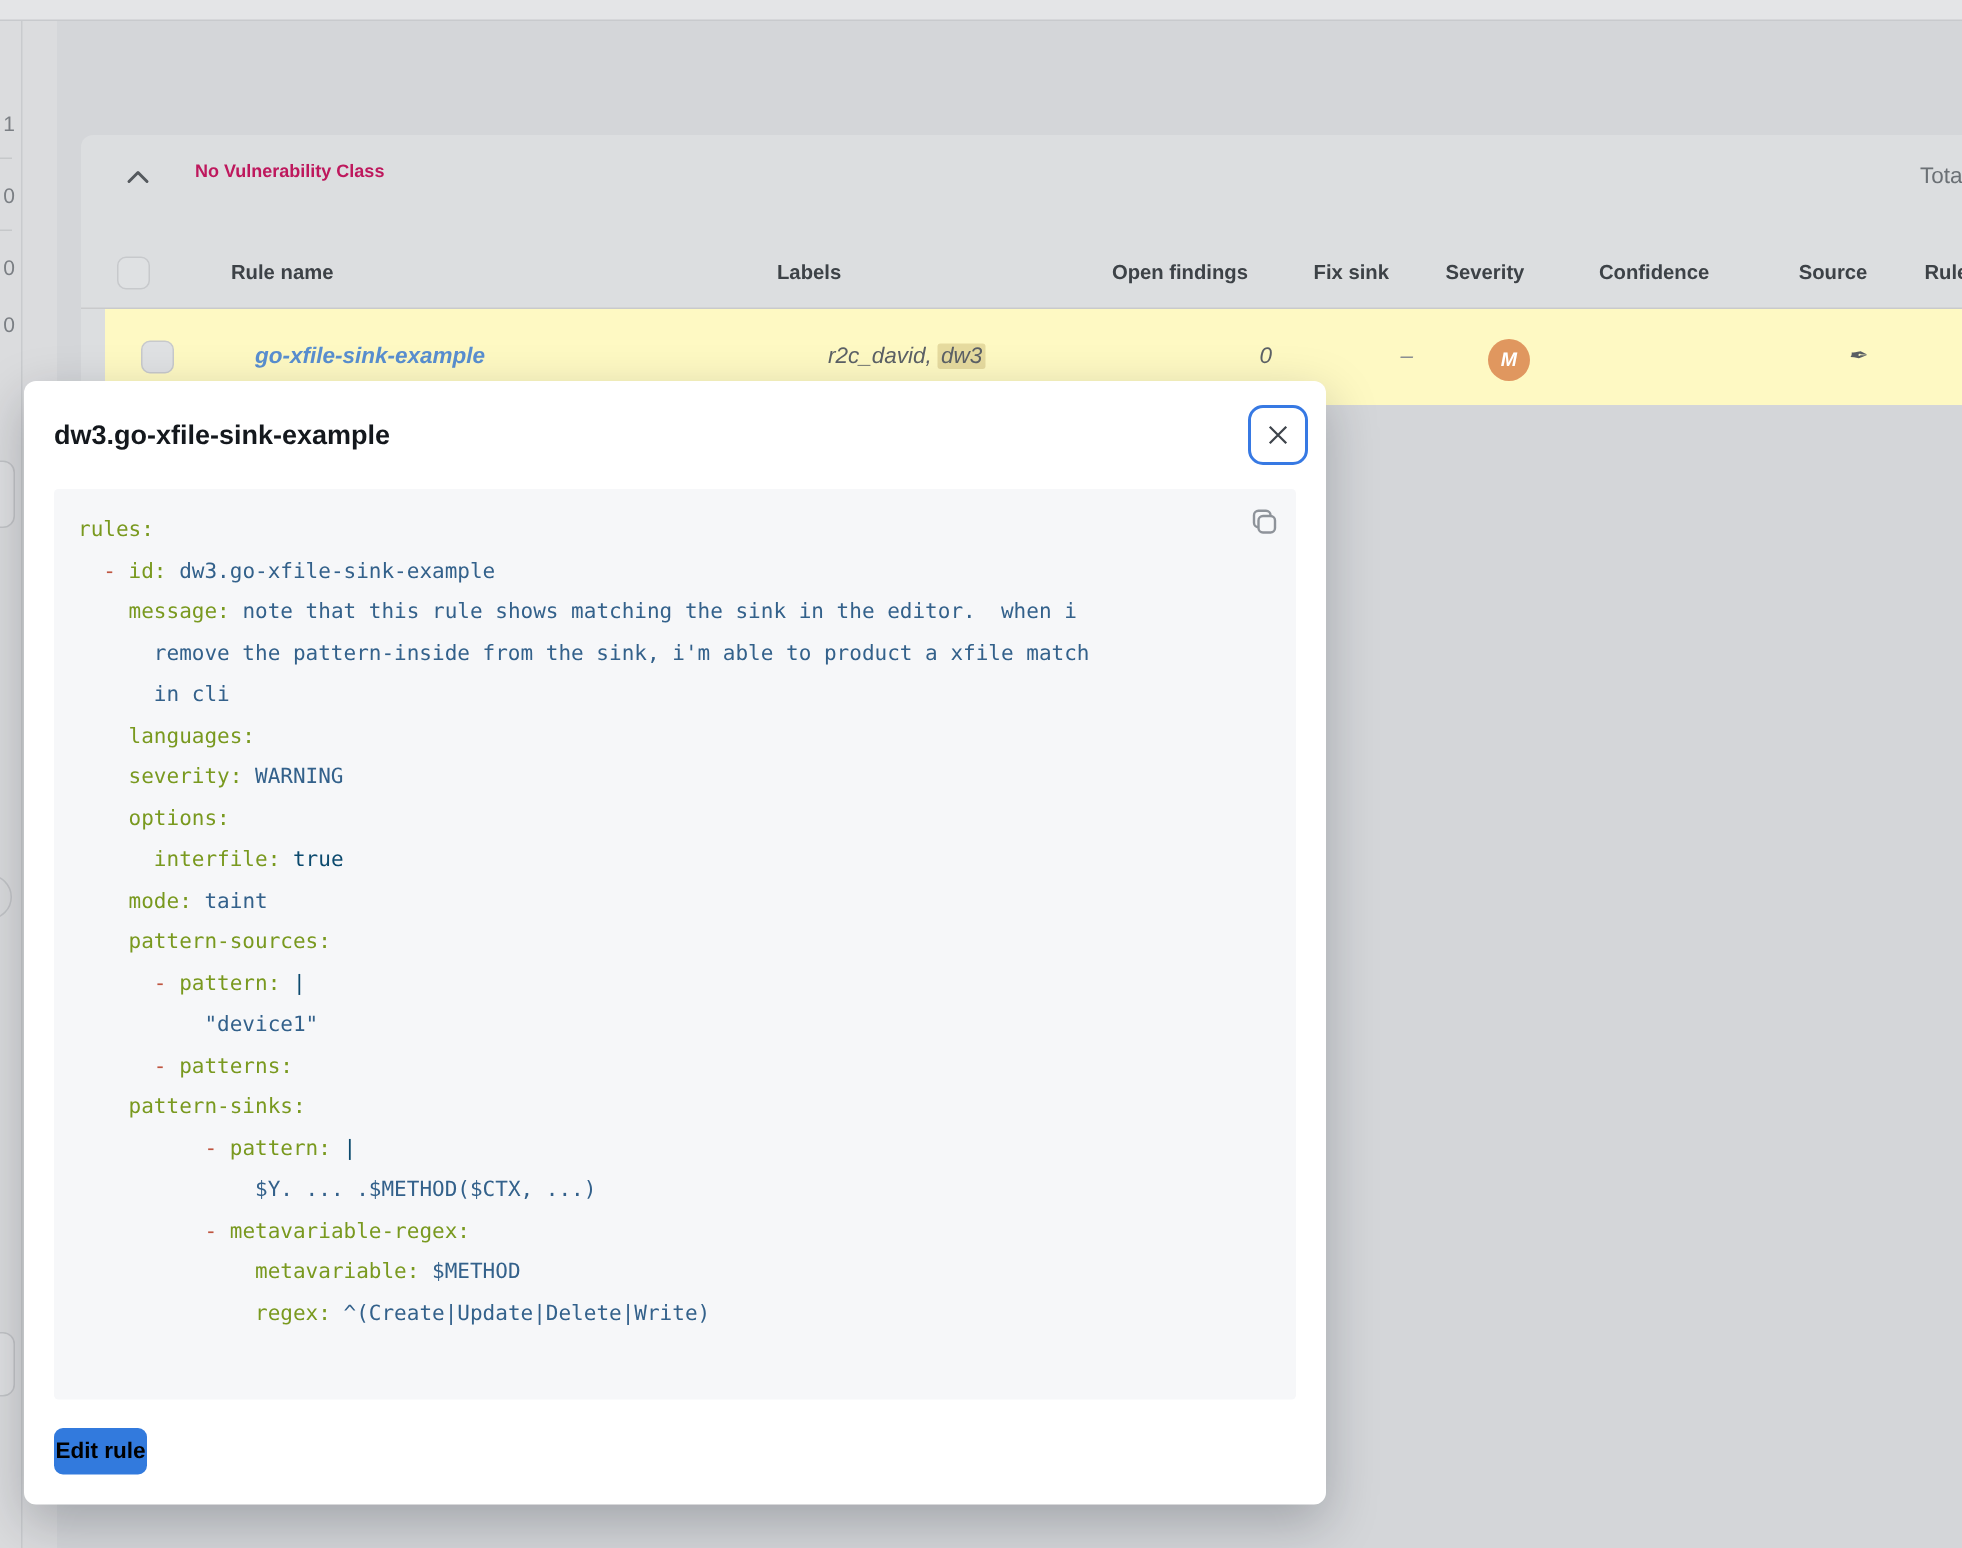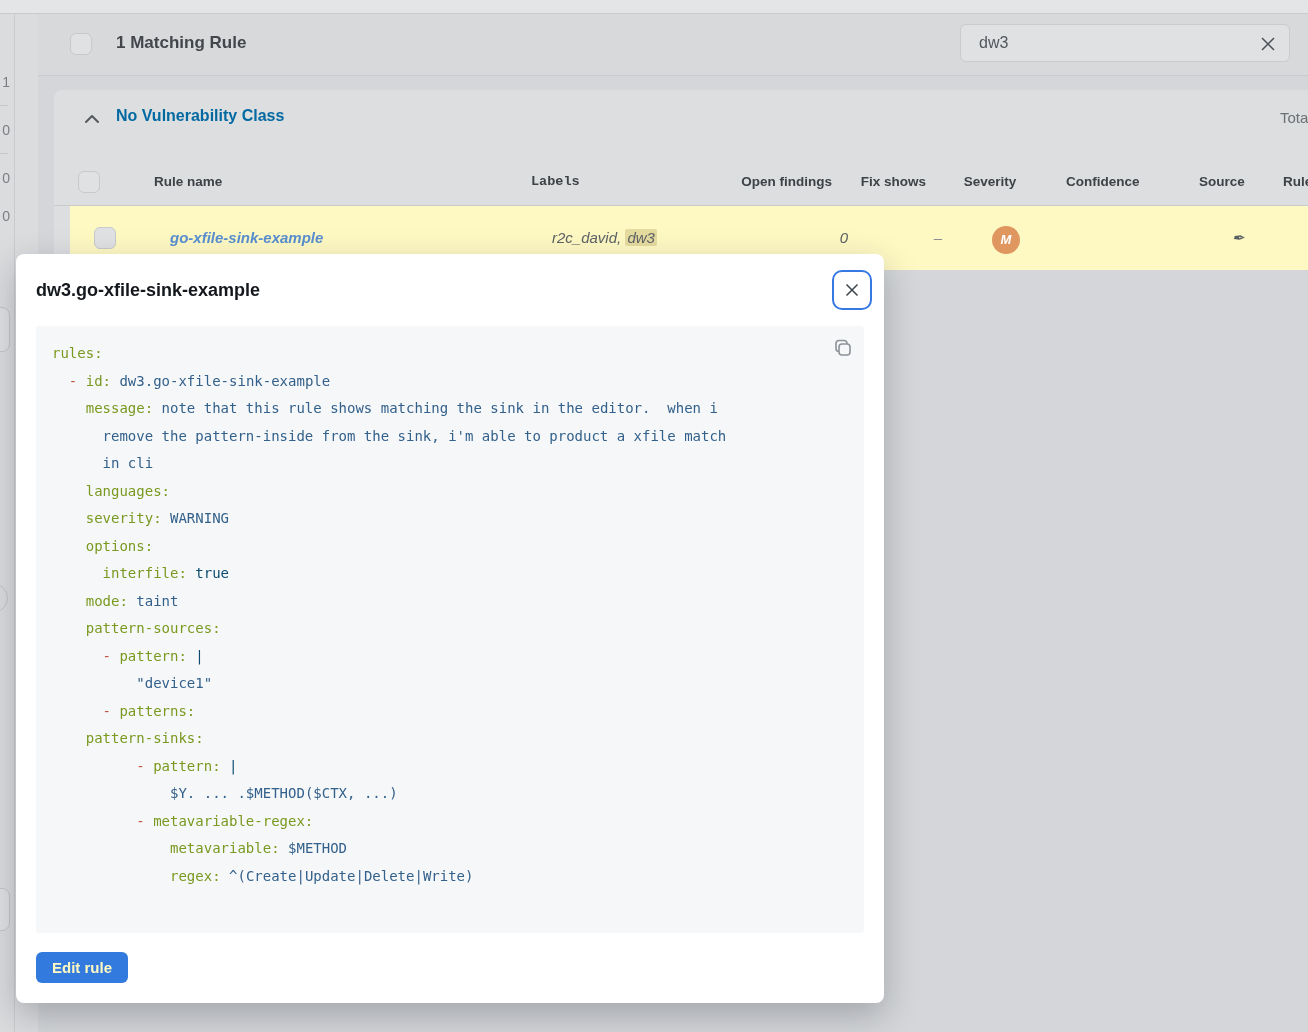--- a/index.html
+++ b/index.html
@@ -20,21 +20,21 @@
   .header-band { left:38px; top:14px; width:1270px; height:62px; background:#d7d9db; border-bottom:1px solid #c9cbce; }
   .checkbox { width:22px; height:22px; background:#dfe1e3; border:1.5px solid #c7c9cc; border-radius:6px; }
   .band-title { font-size:17px; font-weight:bold; color:#43474c; }
   .search-box { left:922px; top:10px; width:330px; height:38px; background:#dfe1e3; border:1px solid #c9cbce; border-radius:6px; }
   .search-input { position:absolute; left:0; top:0; width:100%; height:100%; background:transparent; border:none; outline:none;
                   padding:0 40px 0 18px; font-size:16px; color:#53575d; font-family:"Liberation Sans", sans-serif; }
   .search-clear { position:absolute; right:12px; top:10px; width:18px; height:18px; cursor:pointer; }
 
   .panel { left:54px; top:90px; width:1254px; height:180px; background:#dcdee0; border-radius:8px 0 0 0; }
   .chevron { left:30px; top:21px; width:16px; height:12px; cursor:pointer; }
-  .section-title { left:62px; top:17px; font-size:16px; font-weight:bold; color:#0369a1; }
+  .section-title { left:76px; top:17px; font-size:12px; font-weight:bold; color:#be185d; }
   .total-label { left:1226px; top:19px; width:80px; font-size:15px; color:#6b7075; }
   .th { top:82px; height:20px; font-size:13.5px; font-weight:bold; color:#3d4247; line-height:20px; white-space:nowrap; }
   .header-underline { left:0px; top:115px; width:1254px; height:1px; background:#c9cacc; }
   .row { left:16px; top:116px; width:1254px; height:64px; background:#fef9c3;font-style:italic; }
   .td { top:20px; height:24px; font-size:15px; color:#5c6166; line-height:24px; white-space:nowrap; }
   .rule-link { color:#598fd0; font-weight:bold; text-decoration:none; cursor:pointer; }
   .label-chip { background:#e6db9f; border-radius:2px; padding:0 2px; }
   .sev-badge { display:inline-block; width:28px; height:28px; border-radius:50%; background:#e0975f; color:#fff;
                font-size:13px; font-weight:bold; text-align:center; line-height:28px; }
   .pen-icon { font-size:15px; color:#595e63; }
@@ -47,22 +47,22 @@
                background:#fff; display:flex; align-items:center; justify-content:center; cursor:pointer; }
   .code-block { left:20px; top:72px; width:828px; height:607px; background:#f6f7f9; border-radius:3px;
                 padding:14px 16px; font-family:"DejaVu Sans Mono", monospace; font-size:14px; line-height:27.5px; }
   .code-line { white-space:pre; }
   .tok-key  { color:#79991f; }
   .tok-val  { color:#33618b; }
   .tok-bool { color:#0c4a6e; }
   .tok-dash { color:#bf5540; }
   .tok-plain{ color:#33618b; }
   .copy-btn { position:absolute; right:12px; top:12px; width:20px; height:20px; cursor:pointer; }
-  .edit-btn { left:20px; top:698px; height:31px; padding:0 16px; background:#327add; border:none; border-radius:6px;
-              color:#fef9c3; font-size:15px; font-weight:bold; line-height:31px; cursor:pointer;
+  .edit-btn { left:20px; top:698px; height:31px; padding:0 1px; background:#327add; border:none; border-radius:6px;
+              color:#000000; font-size:15px; font-weight:bold; line-height:31px; cursor:pointer;
               font-family:"Liberation Sans", sans-serif; }
 </style>
 </head>
 <body>
 
 <div class="screen">
 
   <div class="abs top-strip"></div>
 
   <div class="abs left-rail">
@@ -71,47 +71,35 @@
     <div class="abs rail-count" style="top:107px">0</div>
     <div class="abs rail-divider" style="top:139px"></div>
     <div class="abs rail-count" style="top:155px">0</div>
     <div class="abs rail-count" style="top:193px">0</div>
     <div class="abs ghost-rect" style="top:293px; height:45px;"></div>
     <div class="abs ghost-circle" style="top:569px;"></div>
     <div class="abs ghost-rect" style="top:874px; height:43px;"></div>
   </div>
   <div class="abs rail-vline"></div>
 
-  <div class="abs header-band">
-    <span class="abs checkbox" style="left:32px; top:19px;"></span>
-    <span class="abs band-title" style="left:78px; top:19px;">1 Matching Rule</span>
-    <div class="abs search-box">
-      <input class="search-input" type="text" value="dw3" style="">
-      <span class="search-clear">
-        <svg width="18" height="18" viewBox="0 0 18 18">
-            <path d="M3 3 L15 15 M15 3 L3 15" stroke="#4b5056" stroke-width="1.5" fill="none"></path>
-          </svg>
-      </span>
-    </div>
-  </div>
 
   <div class="abs panel">
     <span class="abs chevron">
       <svg width="16" height="12" viewBox="0 0 16 12">
           <polyline points="2,9 8,3 14,9" stroke="#55595e" stroke-width="2" fill="none" stroke-linecap="round" stroke-linejoin="round"></polyline>
         </svg>
     </span>
     <span class="abs section-title">No Vulnerability Class</span>
     <span class="abs total-label">Total</span>
 
     <span class="abs checkbox" style="left:24px; top:81px; width:22px; height:22px;"></span>
     <span class="abs th" style="left:100px;">Rule name</span>
-    <span class="abs th" style="left:477px;font-family:Liberation Mono, monospace;">Labels</span>
+    <span class="abs th" style="left:464px;">Labels</span>
     <span class="abs th" style="left:646px; width:132px; text-align:right;">Open findings</span>
-    <span class="abs th" style="left:796px; width:76px; text-align:right;">Fix shows</span>
+    <span class="abs th" style="left:796px; width:76px; text-align:right;">Fix sink</span>
     <span class="abs th" style="left:904px; width:64px; text-align:center;">Severity</span>
     <span class="abs th" style="left:1012px;">Confidence</span>
     <span class="abs th" style="left:1142px; width:52px; text-align:center;">Source</span>
     <span class="abs th" style="left:1229px;">Rule</span>
     <div class="abs header-underline"></div>
 
     <div class="abs row">
       <span class="abs checkbox" style="left:24px; top:21px;"></span>
       <span class="abs td" style="left:100px;"><a class="rule-link">go-xfile-sink-example</a></span>
       <span class="abs td" style="left:482px;"><span>r2c_david, </span><span class="label-chip">dw3</span></span>

